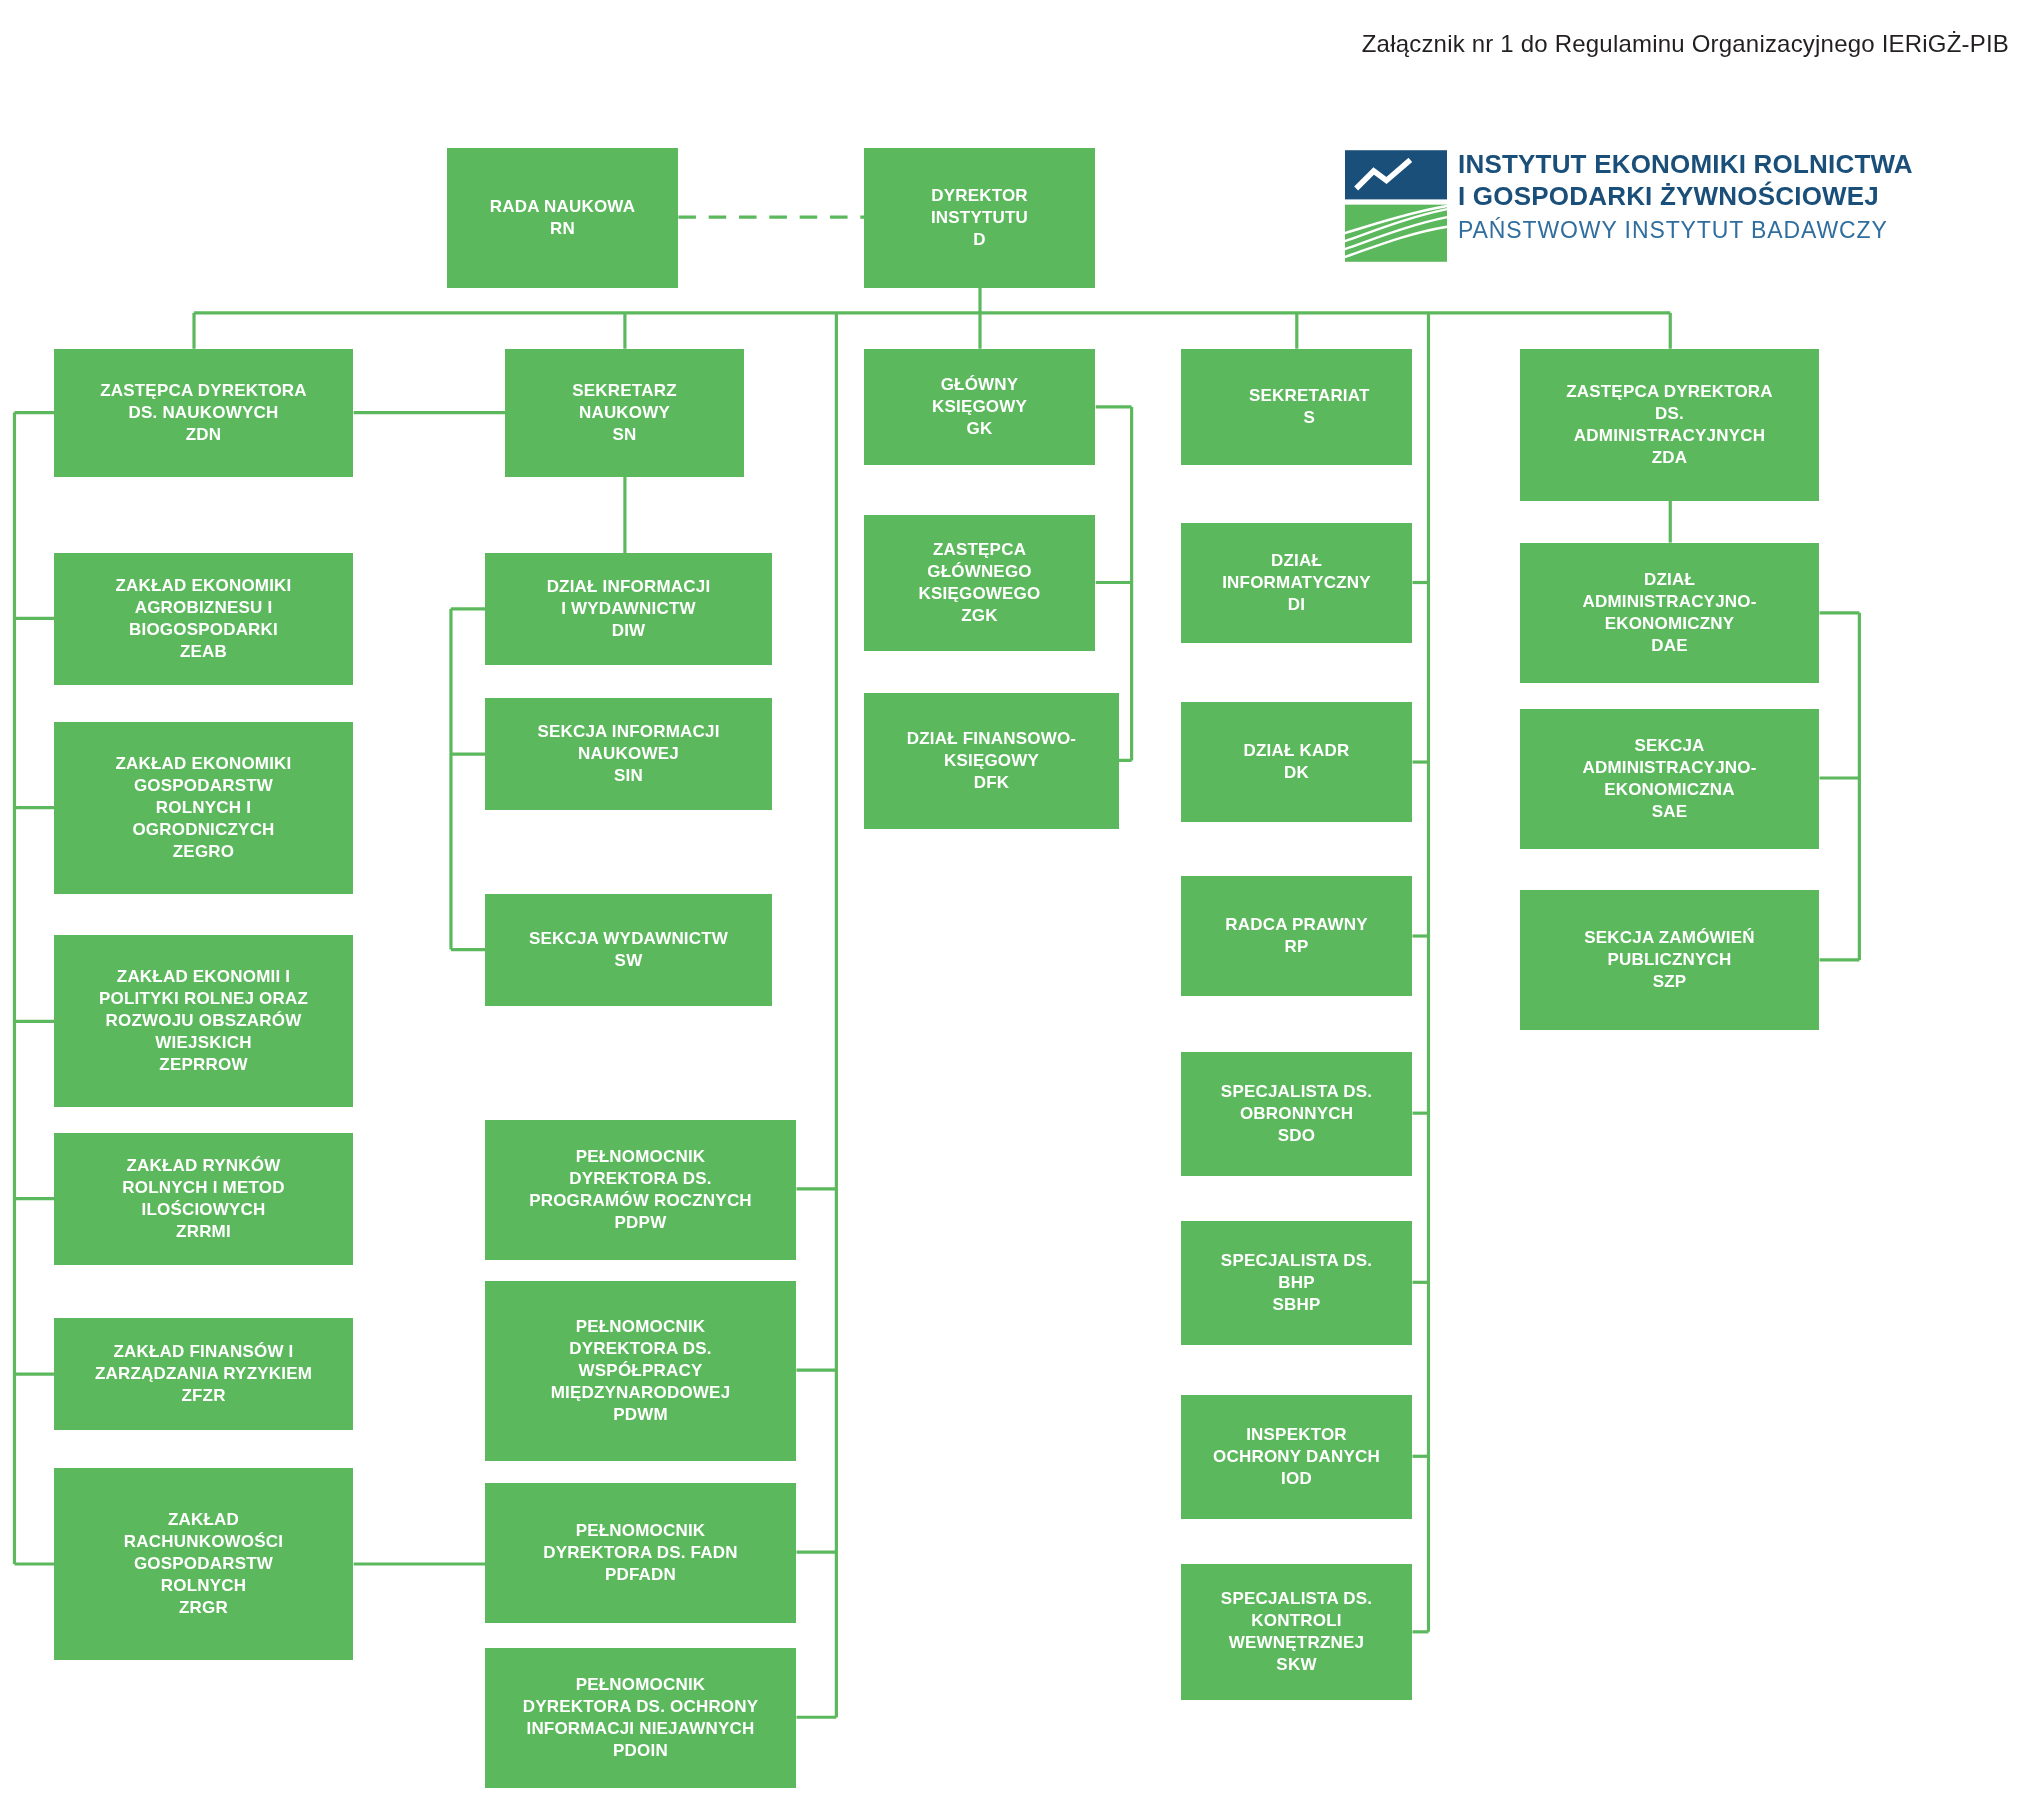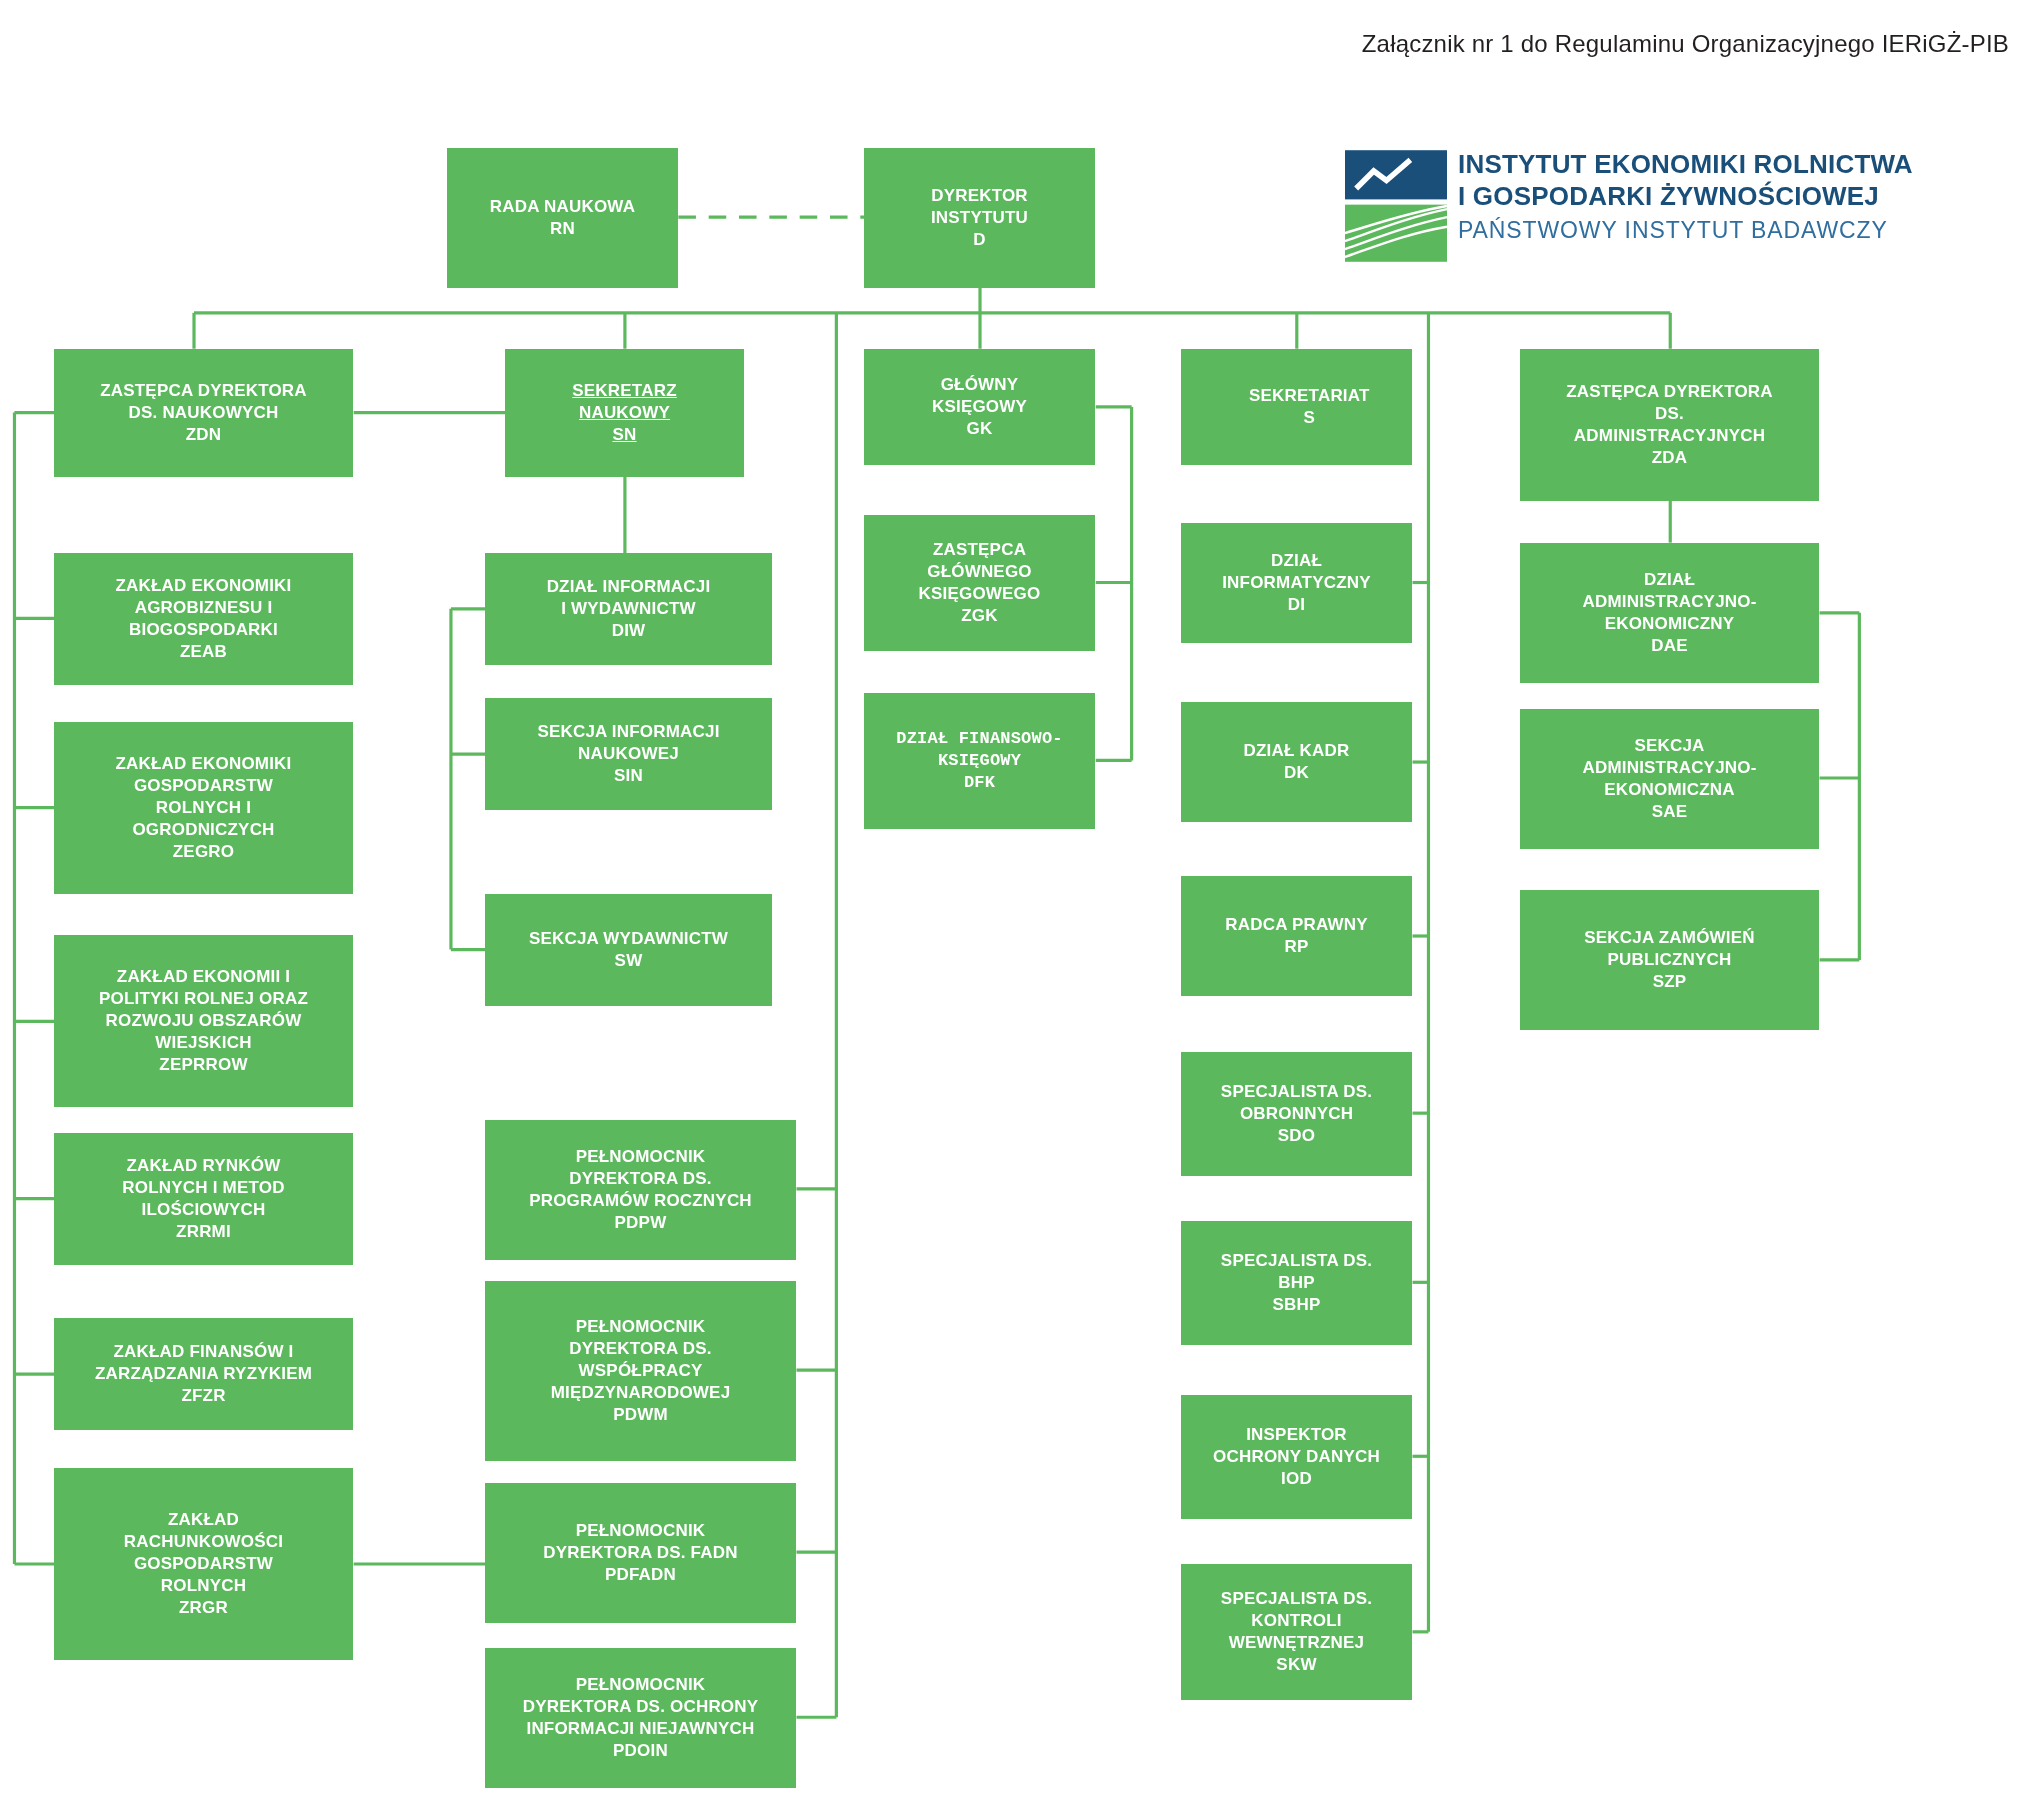--- a/index.html
+++ b/index.html
@@ -141,21 +141,21 @@
   <div class="node" style="left:864px; top:148px;  width:231px; height:140px;">
       <span>DYREKTOR
 INSTYTUTU
 D</span>
     </div>
   <div class="node" style="left:54px;   top:349px;  width:299px; height:128px;">
       <span>ZASTĘPCA DYREKTORA
 DS. NAUKOWYCH
 ZDN</span>
     </div>
-  <div class="node" style="left:505px;  top:349px;  width:239px; height:128px;text-decoration:underline;">
+  <div class="node" style="left:505px;  top:349px;  width:239px; height:128px;">
       <span>SEKRETARZ
 NAUKOWY
 SN</span>
     </div>
   <div class="node" style="left:864px; top:349px;  width:231px; height:116px;">
       <span>GŁÓWNY
 KSIĘGOWY
 GK</span>
     </div>
   <div class="node" style="left:1181px; top:349px;  width:231px; height:116px;padding-left:32px;">
@@ -203,21 +203,21 @@
 GOSPODARSTW
 ROLNYCH I
 OGRODNICZYCH
 ZEGRO</span>
     </div>
   <div class="node" style="left:485px;  top:698px;  width:287px; height:112px;">
       <span>SEKCJA INFORMACJI
 NAUKOWEJ
 SIN</span>
     </div>
-  <div class="node" style="left:864px; top:693px;  width:231px; height:136px;font-family:Liberation Mono, monospace;">
+  <div class="node" style="left:864px; top:693px;  width:255px; height:136px;">
       <span>DZIAŁ FINANSOWO-
 KSIĘGOWY
 DFK</span>
     </div>
   <div class="node" style="left:1181px; top:702px;  width:231px; height:120px;">
       <span>DZIAŁ KADR
 DK</span>
     </div>
   <div class="node" style="left:1520px; top:709px;  width:299px; height:140px;">
       <span>SEKCJA

